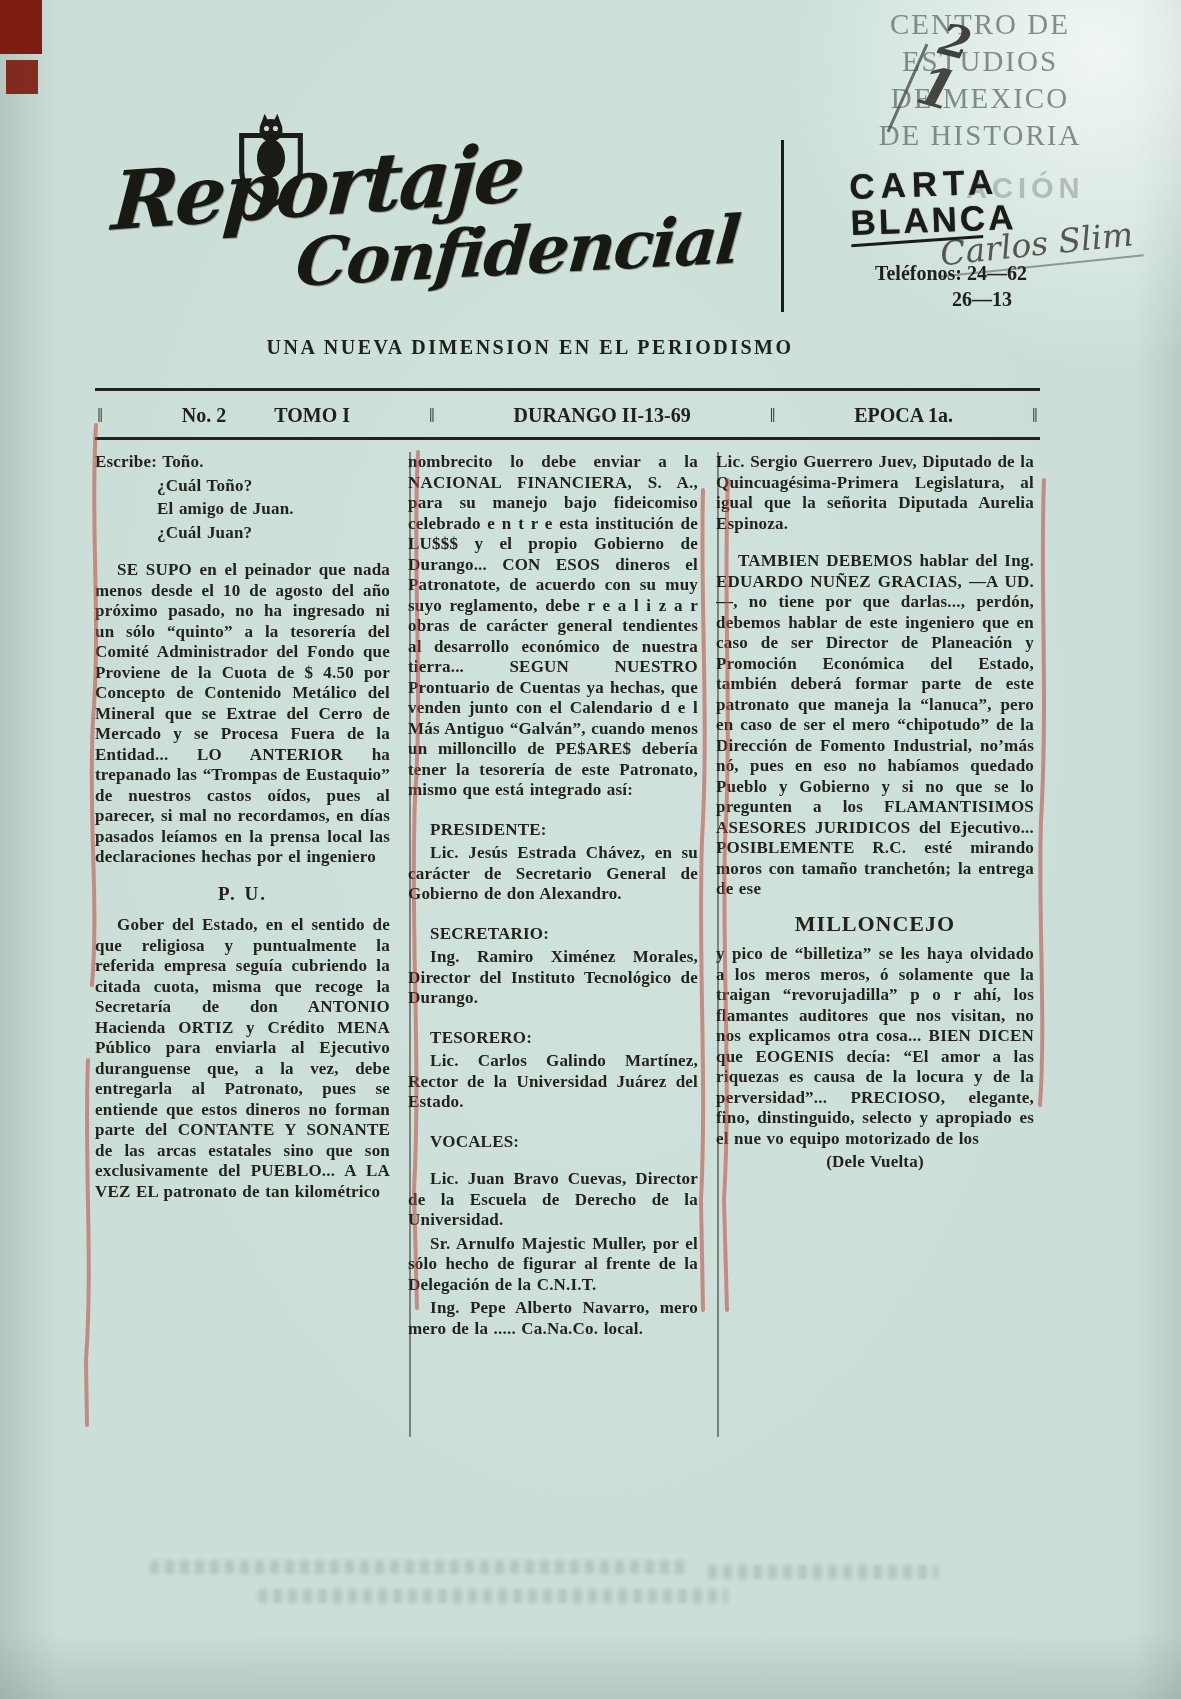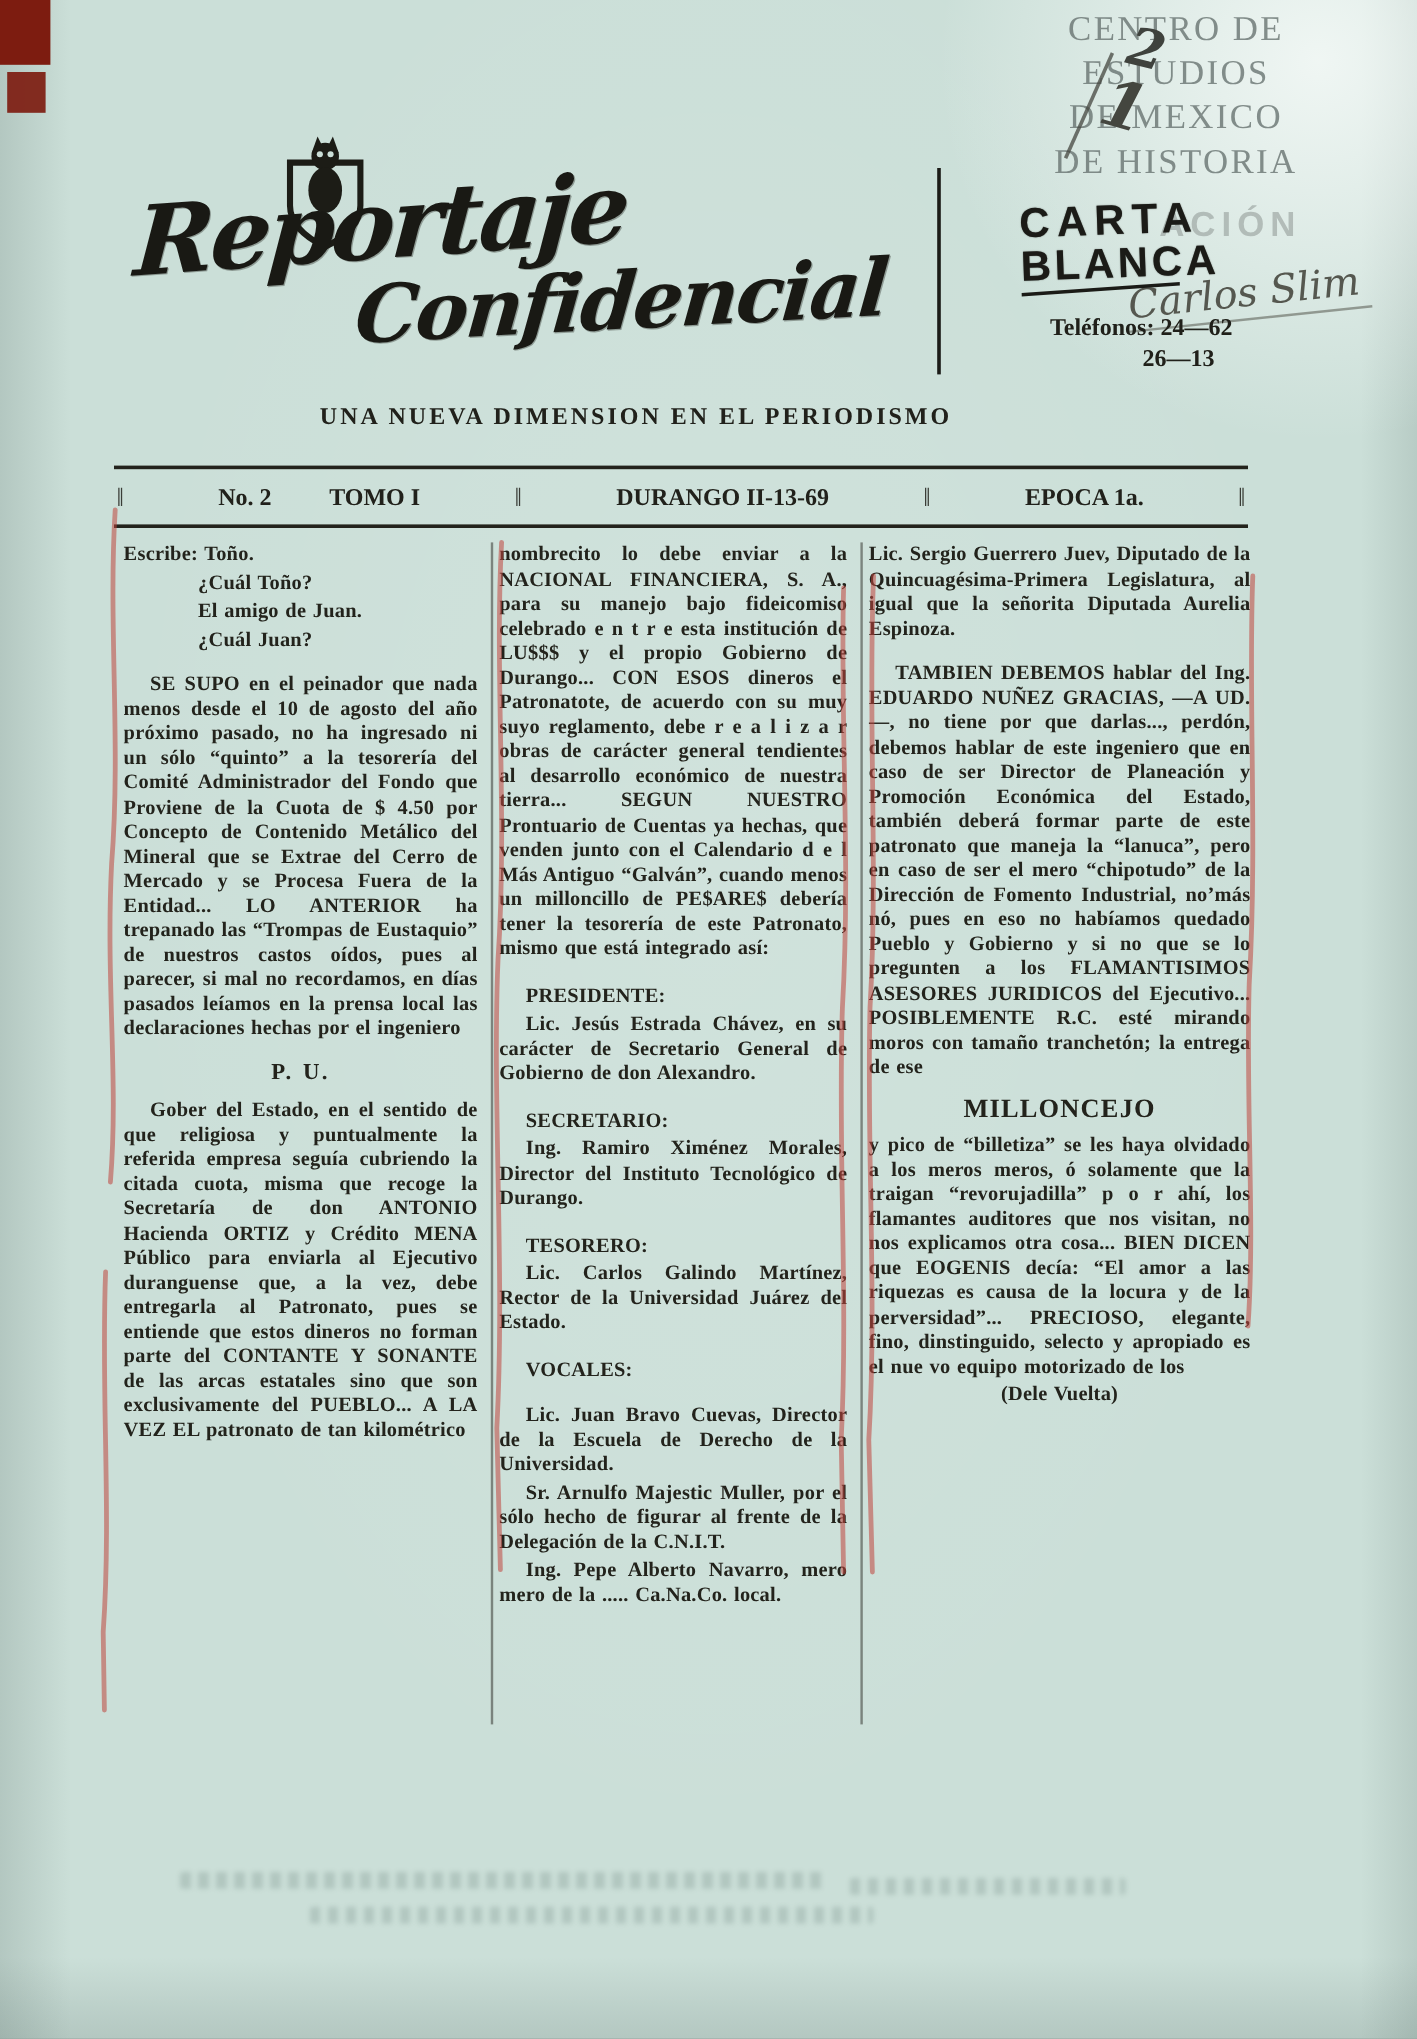--- a/index.html
+++ b/index.html
@@ -66,21 +66,21 @@
   
   .rule{left:95px;width:945px;height:3px;background:#23231c;}
   .rule-top{top:388px;} .rule-bottom{top:437px;}
   .issuebar{left:95px;top:398px;width:945px;height:34px;display:flex;
     align-items:center;justify-content:space-between;font-weight:700;font-size:20px;
     color:#21211b;padding:0 2px;box-sizing:border-box;}
   .issuebar .grp{display:flex;gap:48px;}
   .issuebar .sep{font-size:22px;font-weight:400;opacity:.85;}
 
   
-  .cols{left:95px;top:452px;width:947px;height:998px;display:flex;gap:18px;justify-content:flex-end;}
+  .cols{left:95px;top:452px;width:947px;height:998px;display:flex;gap:18px;}
   .col{overflow:hidden;font-size:17px;line-height:20.5px;font-weight:700;
     text-align:justify;letter-spacing:.2px;word-spacing:1px;color:#23231c;hyphens:auto;}
   .col1{width:295px;} .col2{width:290px;} .col3{width:318px;}
   .blk{margin:0 0 3px;}
   .blk-line{text-align:left;text-indent:0;}
   .blk-ind{margin-left:62px;text-align:left;text-indent:0;}
   .blk-p{text-indent:1.3em;}
   .blk-p0{text-indent:0;}
   .blk-pgap{text-indent:1.3em;margin-top:17px;}
   .blk-sub{text-align:left;text-indent:1.3em;margin-top:19px;}

